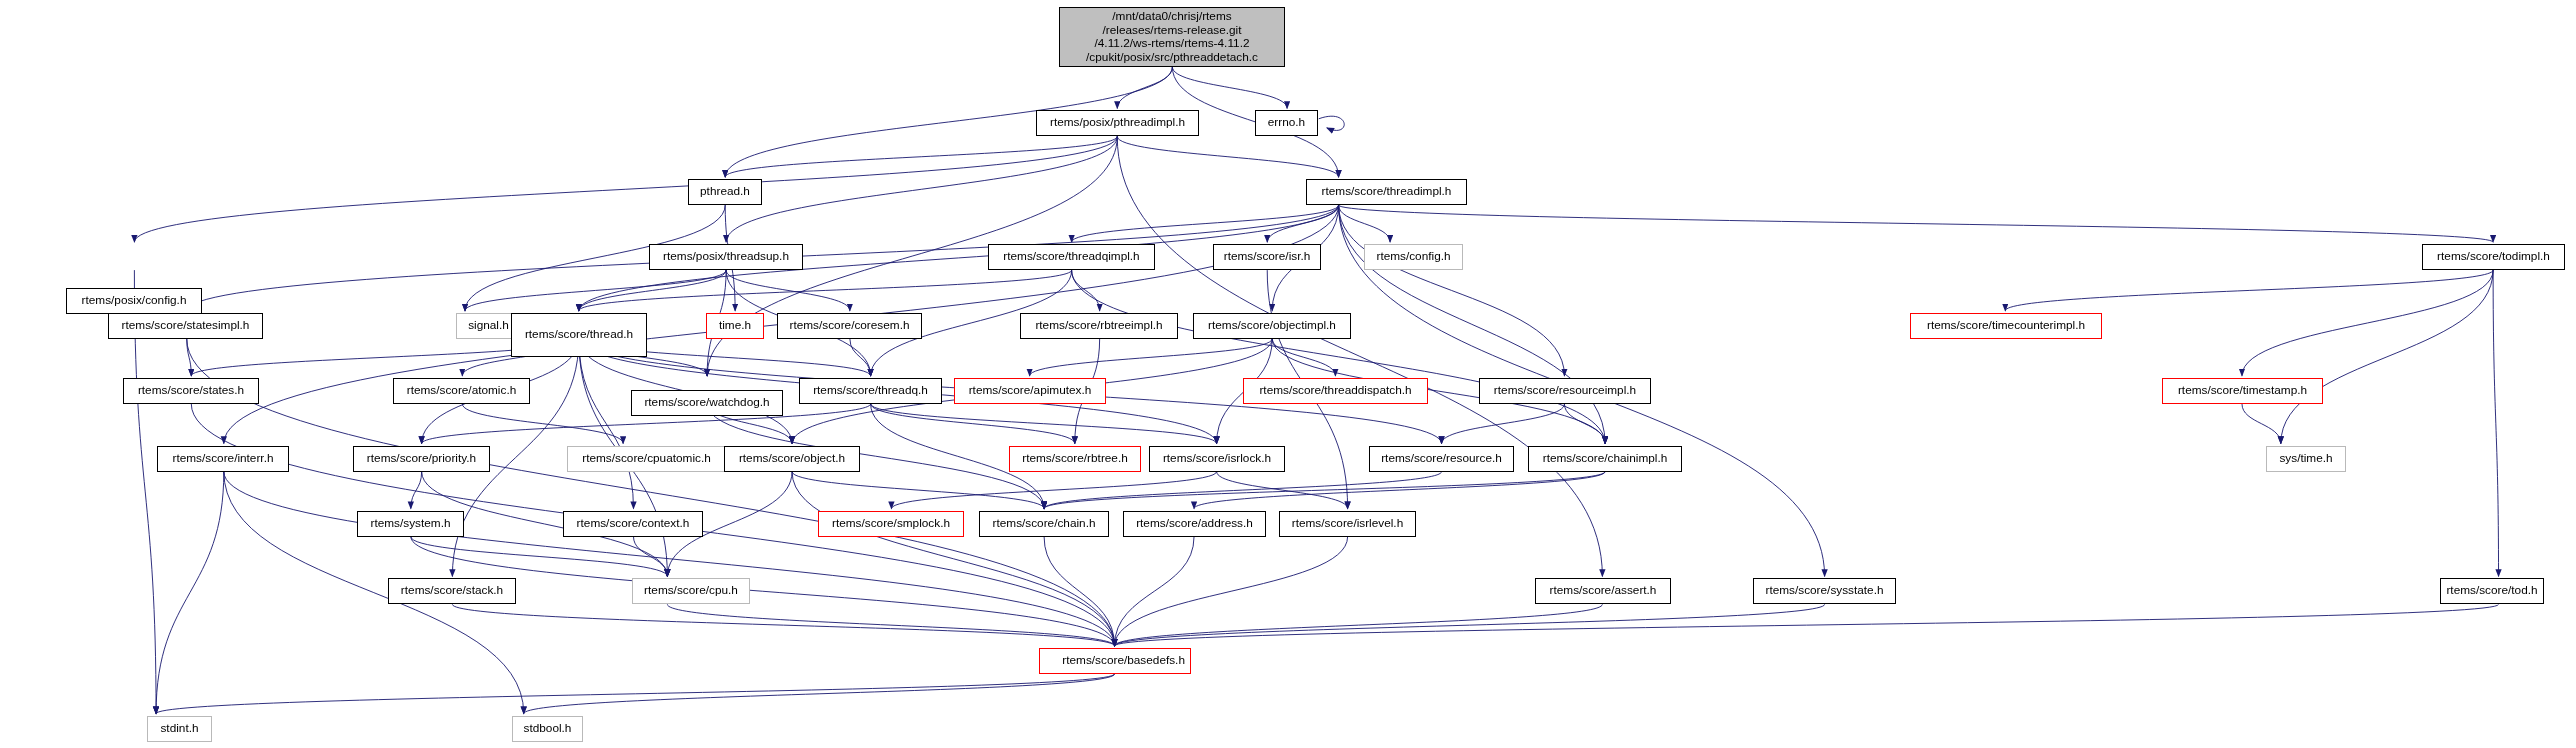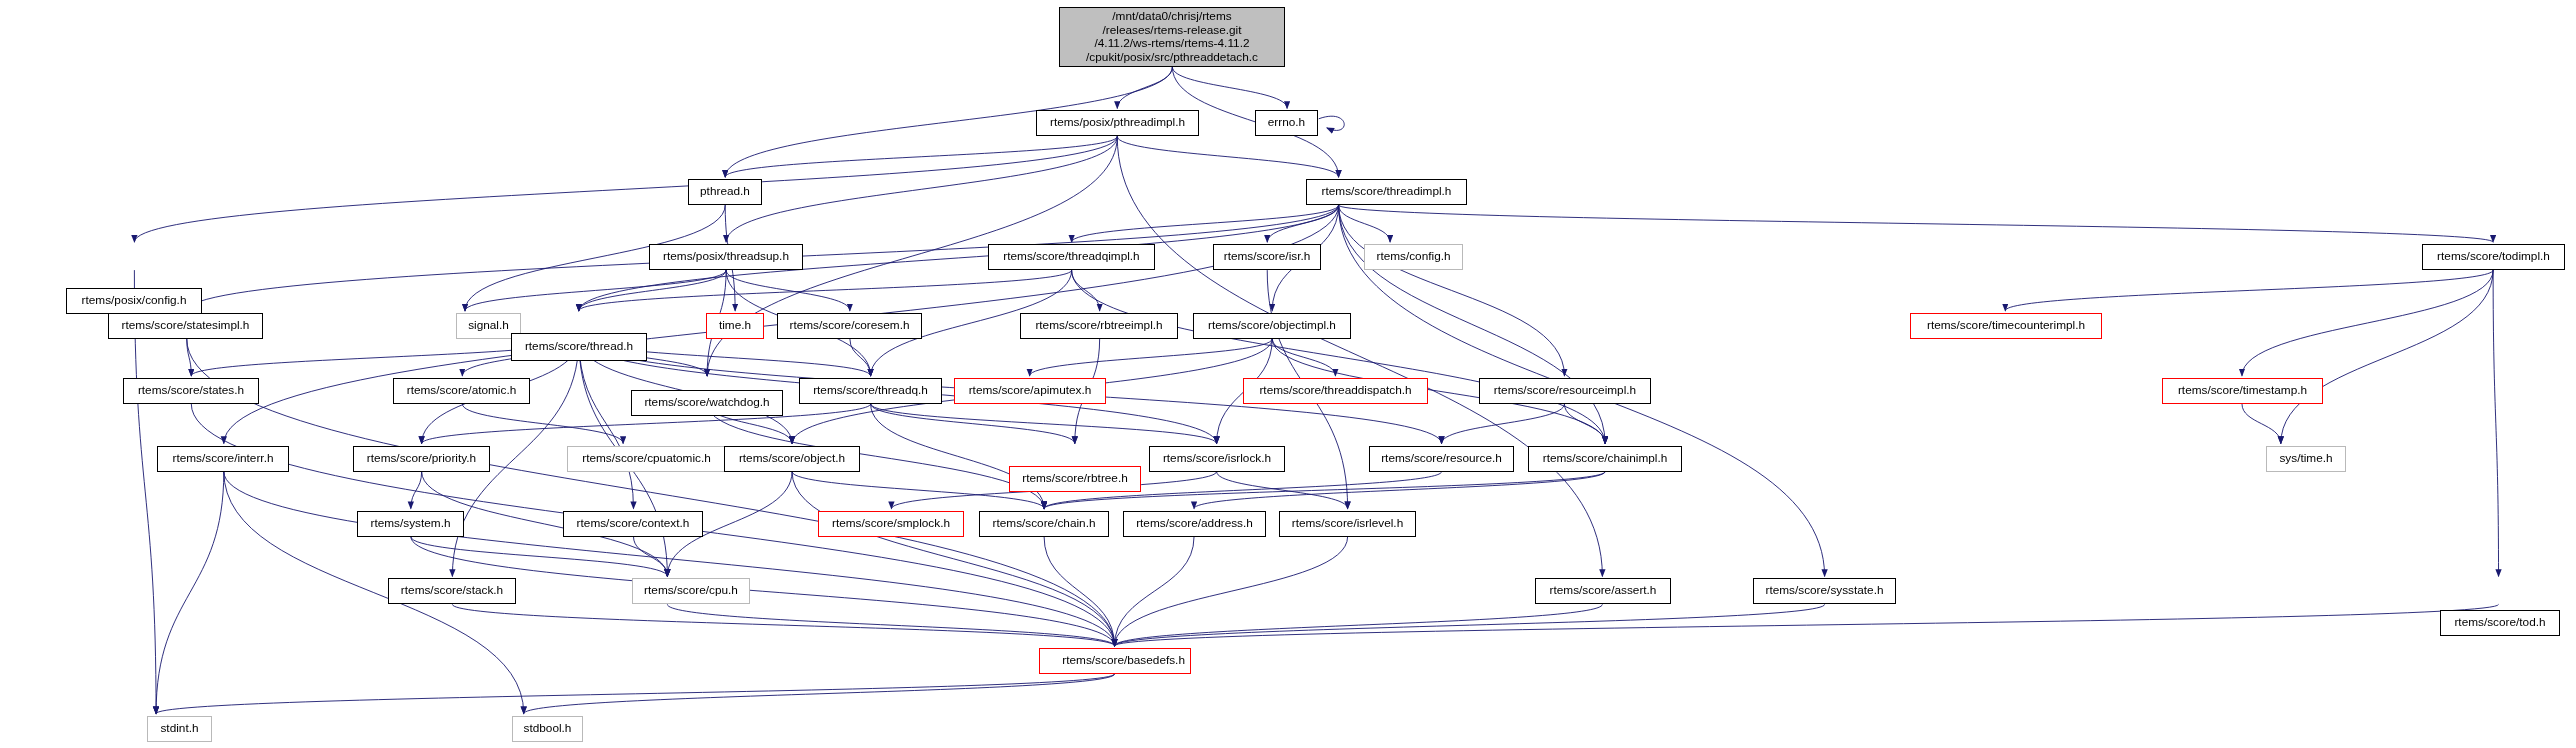--- a/index.html
+++ b/index.html
@@ -131,51 +131,51 @@
     <div class="node normal" style="left: 688px; top: 179px; width: 74px; height: 26px;">pthread.h</div>
     <div class="node normal" style="left: 1258px; top: 179px; width: 161px; height: 26px; margin-left: 48px;">rtems/score/threadimpl.h</div>
     <div class="node normal" style="left: 66px; top: 244px; width: 136px; height: 26px; margin-top: 44px;">rtems/posix/config.h</div>
     <div class="node normal" style="left: 649px; top: 244px; width: 154px; height: 26px;">rtems/posix/threadsup.h</div>
     <div class="node normal" style="left: 988px; top: 244px; width: 167px; height: 26px;">rtems/score/threadqimpl.h</div>
     <div class="node normal" style="left: 1213px; top: 244px; width: 108px; height: 26px;">rtems/score/isr.h</div>
     <div class="node gray" style="left: 1340px; top: 244px; width: 99px; height: 26px;">rtems/config.h</div>
     <div class="node normal" style="left: 2422px; top: 244px; width: 143px; height: 26px;">rtems/score/todimpl.h</div>
     <div class="node normal" style="left: 108px; top: 313px; width: 155px; height: 26px;">rtems/score/statesimpl.h</div>
     <div class="node gray" style="left: 432px; top: 313px; width: 65px; height: 26px;">signal.h</div>
-    <div class="node normal" style="left: 511px; top: 313px; width: 136px; height: 28px; margin-top: 20px;">rtems/score/thread.h</div>
+    <div class="node normal" style="left: 511px; top: 313px; width: 136px; height: 44px;">rtems/score/thread.h</div>
     <div class="node red" style="left: 706px; top: 313px; width: 58px; height: 26px;">time.h</div>
     <div class="node normal" style="left: 777px; top: 313px; width: 145px; height: 26px;">rtems/score/coresem.h</div>
     <div class="node normal" style="left: 1020px; top: 313px; width: 158px; height: 26px;">rtems/score/rbtreeimpl.h</div>
     <div class="node normal" style="left: 1193px; top: 313px; width: 158px; height: 26px;">rtems/score/objectimpl.h</div>
     <div class="node red" style="left: 1910px; top: 313px; width: 192px; height: 26px;">rtems/score/timecounterimpl.h</div>
     <div class="node normal" style="left: 123px; top: 378px; width: 136px; height: 26px;">rtems/score/states.h</div>
     <div class="node normal" style="left: 393px; top: 378px; width: 137px; height: 26px;">rtems/score/atomic.h</div>
     <div class="node normal" style="left: 631px; top: 378px; width: 152px; height: 26px; margin-top: 12px;">rtems/score/watchdog.h</div>
     <div class="node normal" style="left: 799px; top: 378px; width: 143px; height: 26px;">rtems/score/threadq.h</div>
     <div class="node red" style="left: 954px; top: 378px; width: 152px; height: 26px;">rtems/score/apimutex.h</div>
     <div class="node red" style="left: 1243px; top: 378px; width: 185px; height: 26px;">rtems/score/threaddispatch.h</div>
     <div class="node normal" style="left: 1479px; top: 378px; width: 172px; height: 26px;">rtems/score/resourceimpl.h</div>
     <div class="node red" style="left: 2162px; top: 378px; width: 161px; height: 26px;">rtems/score/timestamp.h</div>
     <div class="node normal" style="left: 157px; top: 446px; width: 132px; height: 26px;">rtems/score/interr.h</div>
     <div class="node normal" style="left: 353px; top: 446px; width: 137px; height: 26px;">rtems/score/priority.h</div>
     <div class="node gray" style="left: 543px; top: 446px; width: 159px; height: 26px;">rtems/score/cpuatomic.h</div>
     <div class="node normal" style="left: 724px; top: 446px; width: 136px; height: 26px;">rtems/score/object.h</div>
-    <div class="node red" style="left: 1009px; top: 446px; width: 132px; height: 26px; margin-top: 20px;">rtems/score/rbtree.h</div>
+    <div class="node red" style="left: 1009px; top: 446px; width: 132px; height: 26px;">rtems/score/rbtree.h</div>
     <div class="node normal" style="left: 1149px; top: 446px; width: 136px; height: 26px;">rtems/score/isrlock.h</div>
     <div class="node normal" style="left: 1369px; top: 446px; width: 145px; height: 26px;">rtems/score/resource.h</div>
     <div class="node normal" style="left: 1528px; top: 446px; width: 154px; height: 26px;">rtems/score/chainimpl.h</div>
     <div class="node gray" style="left: 2242px; top: 446px; width: 80px; height: 26px;">sys/time.h</div>
     <div class="node normal" style="left: 357px; top: 511px; width: 107px; height: 26px;">rtems/system.h</div>
     <div class="node normal" style="left: 563px; top: 511px; width: 140px; height: 26px;">rtems/score/context.h</div>
     <div class="node red" style="left: 818px; top: 511px; width: 146px; height: 26px;">rtems/score/smplock.h</div>
     <div class="node normal" style="left: 979px; top: 511px; width: 130px; height: 26px;">rtems/score/chain.h</div>
     <div class="node normal" style="left: 1123px; top: 511px; width: 143px; height: 26px;">rtems/score/address.h</div>
     <div class="node normal" style="left: 1279px; top: 511px; width: 137px; height: 26px;">rtems/score/isrlevel.h</div>
     <div class="node normal" style="left: 388px; top: 578px; width: 128px; height: 26px;">rtems/score/stack.h</div>
     <div class="node gray" style="left: 608px; top: 578px; width: 118px; height: 26px;">rtems/score/cpu.h</div>
     <div class="node normal" style="left: 1535px; top: 578px; width: 136px; height: 26px;">rtems/score/assert.h</div>
     <div class="node normal" style="left: 1753px; top: 578px; width: 143px; height: 26px;">rtems/score/sysstate.h</div>
-    <div class="node normal" style="left: 2440px; top: 578px; width: 120px; height: 26px; margin-top: 32px;">rtems/score/tod.h</div>
+    <div class="node normal" style="left: 2440px; top: 578px; width: 104px; height: 26px;">rtems/score/tod.h</div>
     <div class="node red" style="left: 1039px; top: 648px; width: 152px; height: 26px; padding-left: 20px;">rtems/score/basedefs.h</div>
     <div class="node gray" style="left: 123px; top: 716px; width: 65px; height: 26px;">stdint.h</div>
     <div class="node gray" style="left: 488px; top: 716px; width: 71px; height: 26px;">stdbool.h</div>
   </div>
 
 
 </body></html>

